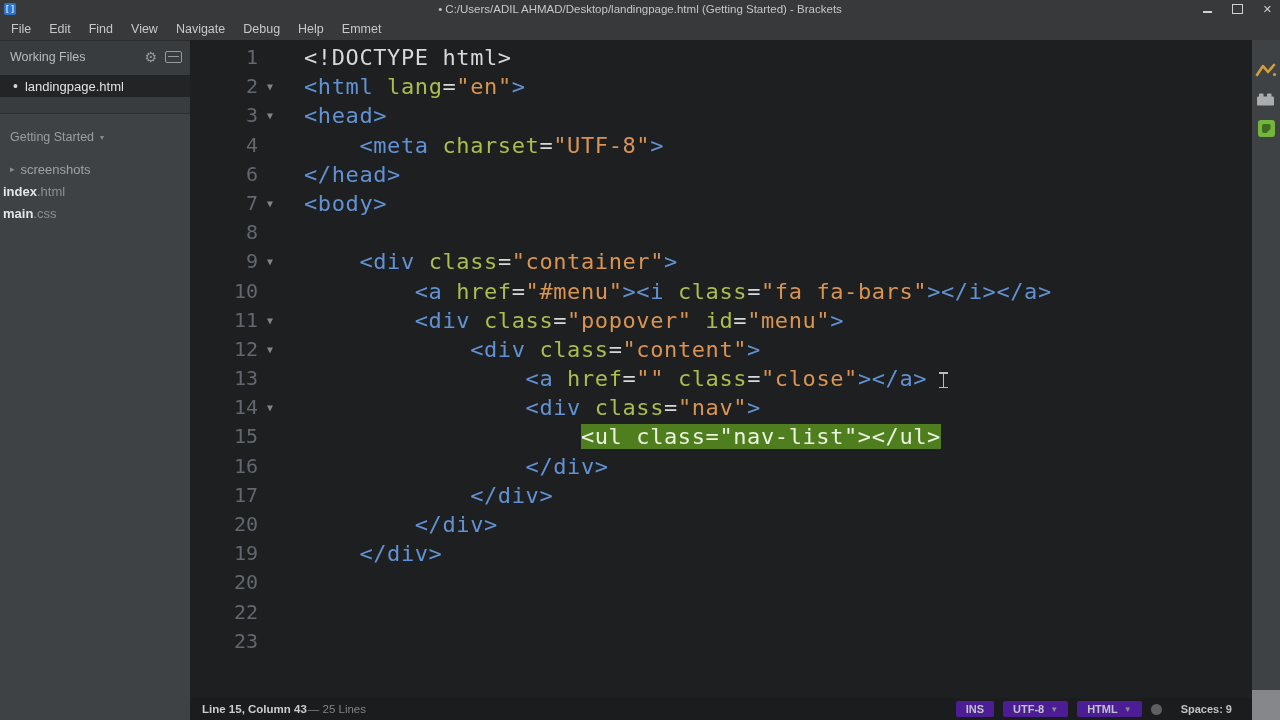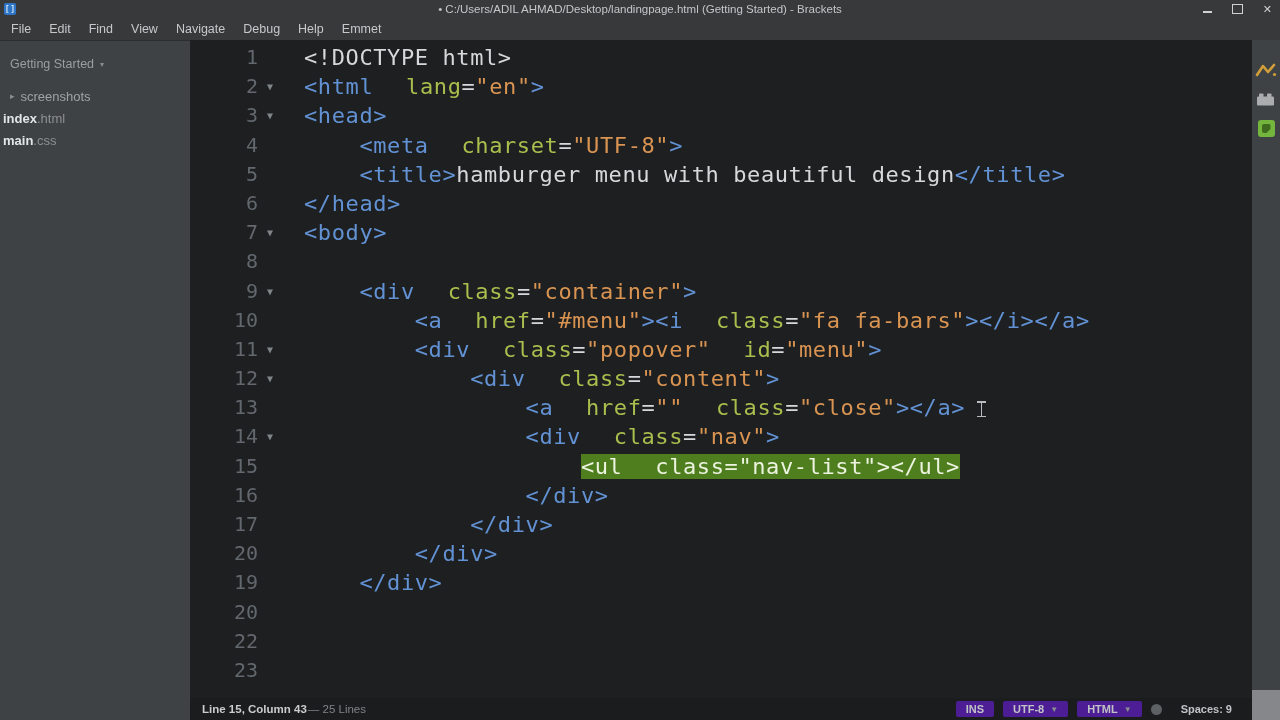--- a/index.html
+++ b/index.html
@@ -49,21 +49,21 @@
   
   .editor{position:absolute;top:40px;left:190px;right:28px;bottom:22px;background:#1d1f21;
           overflow:hidden;padding-top:3px;}
   .line{height:29.2px;white-space:pre;font-family:"DejaVu Sans Mono",monospace;}
   .ln{display:inline-block;width:68px;text-align:right;color:#62686e;font-size:20px;
       line-height:29px;vertical-align:top;letter-spacing:0;}
   .fold{display:inline-block;width:24px;text-align:center;color:#808588;font-size:10px;
         line-height:29px;vertical-align:top;}
   .codetext{font-size:22px;line-height:29px;letter-spacing:0.6px;color:var(--plain);padding-left:22px;}
   .tok-tag{color:var(--tag);}
-  .tok-attr{color:var(--attr);margin-left:19px;}
+  .tok-attr{color:var(--attr);}
   .tok-str{color:var(--str);}
   .tok-plain{color:var(--plain);}
   .sel{background:var(--selbg);}
   .sel span{color:var(--seltext) !important;}
   .ibeam{display:inline-block;width:9px;height:16px;margin-left:12px;vertical-align:middle;
          position:relative;
          background:linear-gradient(to right,transparent 43%,#b9bcbe 43%,#b9bcbe 57%,transparent 57%);}
   .ibeam::before,.ibeam::after{content:"";position:absolute;left:0;right:0;height:1.5px;background:#b9bcbe;}
   .ibeam::before{top:0;} .ibeam::after{bottom:0;}
 
@@ -108,20 +108,33 @@
       <div class="menu-item">Edit</div>
       <div class="menu-item">Find</div>
       <div class="menu-item">View</div>
       <div class="menu-item">Navigate</div>
       <div class="menu-item">Debug</div>
       <div class="menu-item">Help</div>
       <div class="menu-item">Emmet</div>
     </div>
 
   <div class="sidebar">
+    <div class="wf-block">
+      <div class="wf-header">
+        <span>Working Files</span>
+        <span class="wf-icons">
+          <span class="gear">⚙</span>
+          <span class="split-icon"></span>
+        </span>
+      </div>
+      <div class="file-row active">
+        <span class="dirty-dot">•</span>
+        <span>landingpage.html</span>
+      </div>
+    </div>
     <div class="project-header">
       <span>Getting Started</span>
       <span class="caret-down">▾</span>
     </div>
     <div class="tree">
         <div class="tree-item">
           <span class="tree-tri">▸</span>
           <span>screenshots</span>
         </div>
         <div class="tree-item tree-file">
@@ -134,21 +147,20 @@
         </div>
       </div>
   </div>
 
   <div class="editor">
     <div>
         <div class="line"><span class="ln">1</span><span class="fold"></span><span class="codetext"><span class="tok-plain">&lt;!DOCTYPE html&gt;</span></span></div>
         <div class="line"><span class="ln">2</span><span class="fold">▼</span><span class="codetext"><span class="tok-tag">&lt;html</span><span class="tok-plain"> </span><span class="tok-attr">lang</span><span class="tok-plain">=</span><span class="tok-str">"en"</span><span class="tok-tag">&gt;</span></span></div>
         <div class="line"><span class="ln">3</span><span class="fold">▼</span><span class="codetext"><span class="tok-tag">&lt;head&gt;</span></span></div>
         <div class="line"><span class="ln">4</span><span class="fold"></span><span class="codetext">    <span class="tok-tag">&lt;meta</span><span class="tok-plain"> </span><span class="tok-attr">charset</span><span class="tok-plain">=</span><span class="tok-str">"UTF-8"</span><span class="tok-tag">&gt;</span></span></div>
-        <div class="line"><span class="ln">5</span><span class="fold"></span><span class="codetext">    <span class="tok-tag">&lt;title&gt;</span><span class="tok-plain">hamburger menu with beautiful design</span><span class="tok-tag">&lt;/title&gt;</span></span></div>
         <div class="line"><span class="ln">6</span><span class="fold"></span><span class="codetext"><span class="tok-tag">&lt;/head&gt;</span></span></div>
         <div class="line"><span class="ln">7</span><span class="fold">▼</span><span class="codetext"><span class="tok-tag">&lt;body&gt;</span></span></div>
         <div class="line"><span class="ln">8</span><span class="fold"></span><span class="codetext"></span></div>
         <div class="line"><span class="ln">9</span><span class="fold">▼</span><span class="codetext">    <span class="tok-tag">&lt;div</span><span class="tok-plain"> </span><span class="tok-attr">class</span><span class="tok-plain">=</span><span class="tok-str">"container"</span><span class="tok-tag">&gt;</span></span></div>
         <div class="line"><span class="ln">10</span><span class="fold"></span><span class="codetext">        <span class="tok-tag">&lt;a</span><span class="tok-plain"> </span><span class="tok-attr">href</span><span class="tok-plain">=</span><span class="tok-str">"#menu"</span><span class="tok-tag">&gt;&lt;i</span><span class="tok-plain"> </span><span class="tok-attr">class</span><span class="tok-plain">=</span><span class="tok-str">"fa fa-bars"</span><span class="tok-tag">&gt;&lt;/i&gt;&lt;/a&gt;</span></span></div>
         <div class="line"><span class="ln">11</span><span class="fold">▼</span><span class="codetext">        <span class="tok-tag">&lt;div</span><span class="tok-plain"> </span><span class="tok-attr">class</span><span class="tok-plain">=</span><span class="tok-str">"popover"</span><span class="tok-plain"> </span><span class="tok-attr">id</span><span class="tok-plain">=</span><span class="tok-str">"menu"</span><span class="tok-tag">&gt;</span></span></div>
         <div class="line"><span class="ln">12</span><span class="fold">▼</span><span class="codetext">            <span class="tok-tag">&lt;div</span><span class="tok-plain"> </span><span class="tok-attr">class</span><span class="tok-plain">=</span><span class="tok-str">"content"</span><span class="tok-tag">&gt;</span></span></div>
         <div class="line"><span class="ln">13</span><span class="fold"></span><span class="codetext">                <span class="tok-tag">&lt;a</span><span class="tok-plain"> </span><span class="tok-attr">href</span><span class="tok-plain">=</span><span class="tok-str">""</span><span class="tok-plain"> </span><span class="tok-attr">class</span><span class="tok-plain">=</span><span class="tok-str">"close"</span><span class="tok-tag">&gt;&lt;/a&gt;</span><span class="ibeam"></span></span></div>
         <div class="line"><span class="ln">14</span><span class="fold">▼</span><span class="codetext">                <span class="tok-tag">&lt;div</span><span class="tok-plain"> </span><span class="tok-attr">class</span><span class="tok-plain">=</span><span class="tok-str">"nav"</span><span class="tok-tag">&gt;</span></span></div>
         <div class="line"><span class="ln">15</span><span class="fold"></span><span class="codetext">                    <span class="sel"><span class="tok-tag">&lt;ul</span><span class="tok-plain"> </span><span class="tok-attr">class</span><span class="tok-plain">=</span><span class="tok-str">"nav-list"</span><span class="tok-tag">&gt;&lt;/ul&gt;</span></span></span></div>

